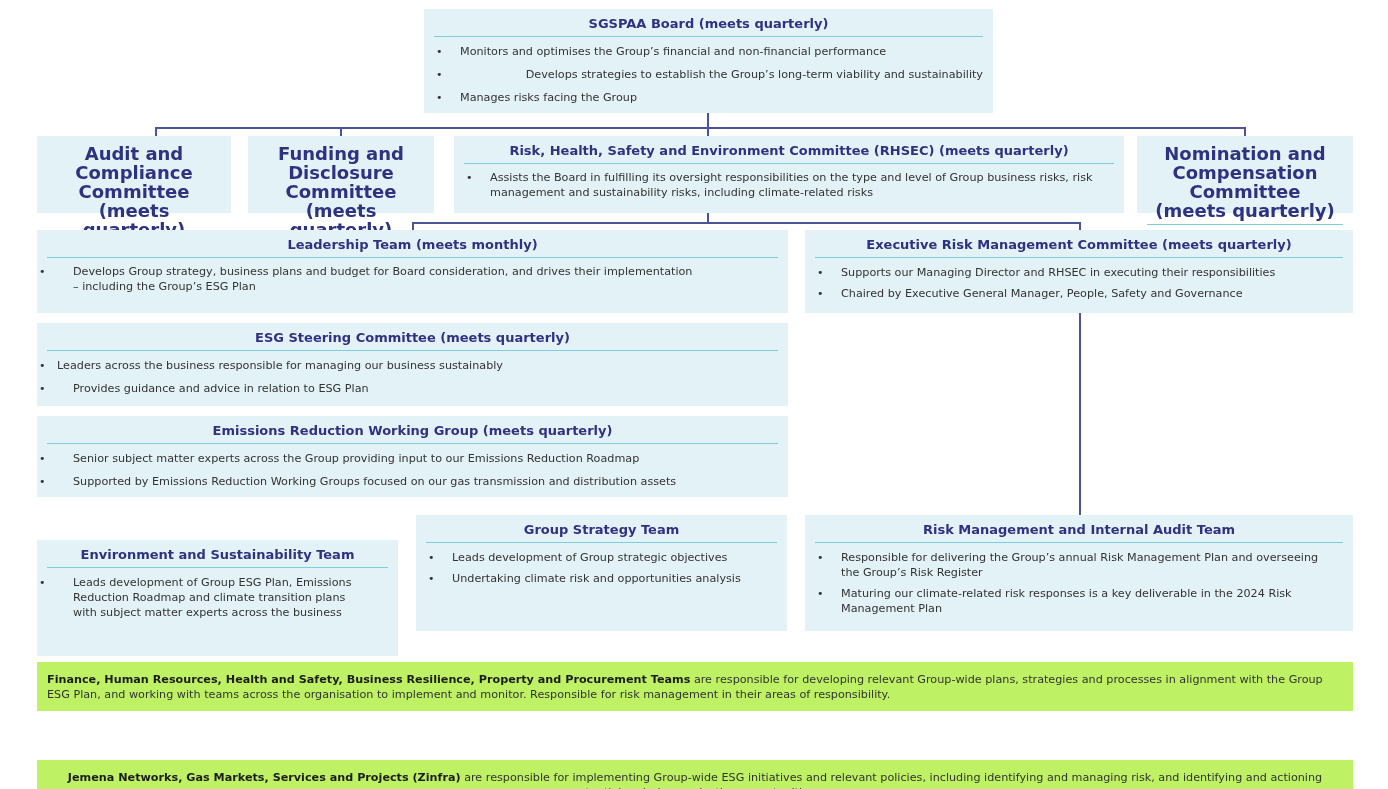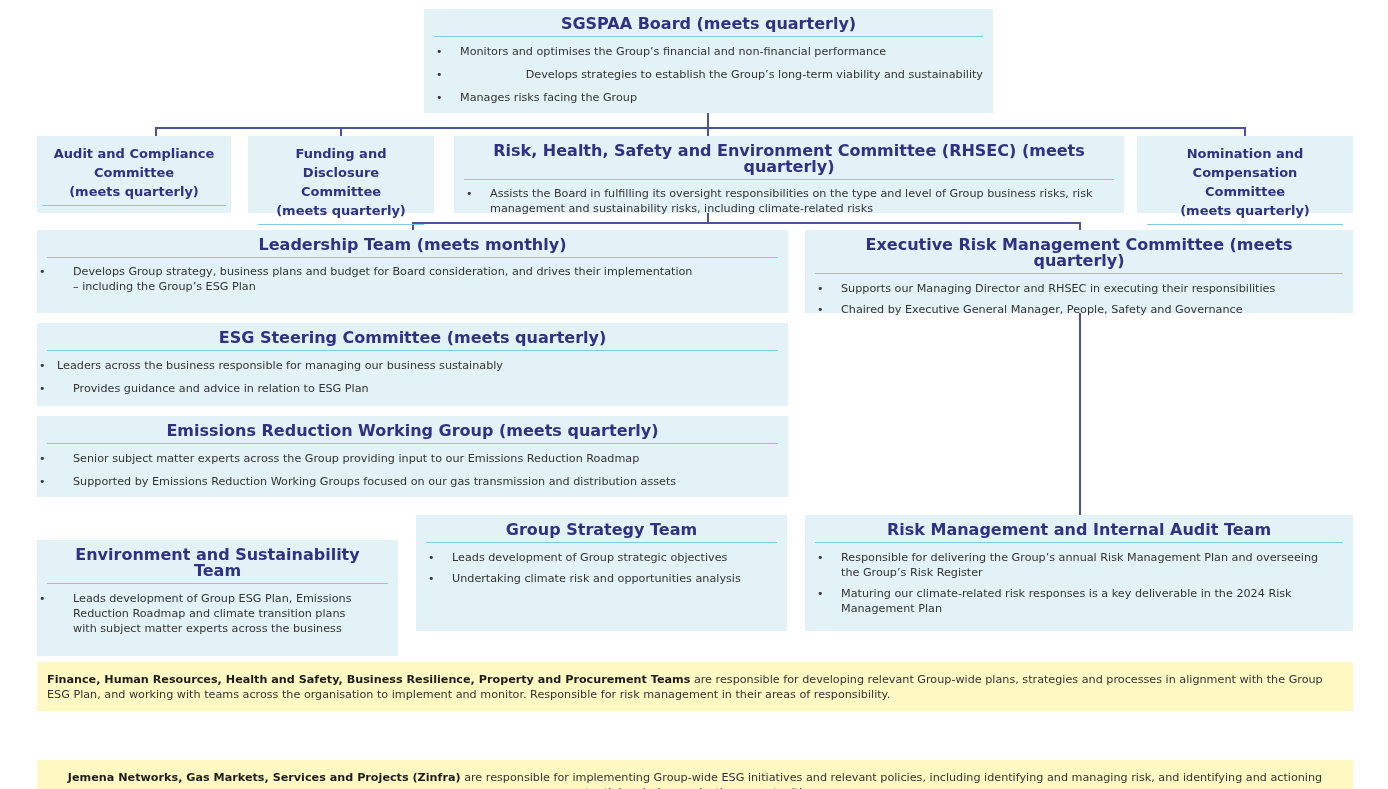--- a/index.html
+++ b/index.html
@@ -1,26 +1,26 @@
 <!DOCTYPE html>
 <html><head>
 <meta charset="utf-8">
 <style>
   html, body { margin:0; padding:0; background:#ffffff; }
   body { width:1388px; height:789px; position:relative; overflow:hidden;
          font-family:"DejaVu Sans", "Liberation Sans", sans-serif; color:#2b2b2b; }
   .box { position:absolute; background:#e3f2f7; box-sizing:border-box; }
-  .title { font-weight:bold; color:#2e3381; text-align:center; font-size:16px; line-height:16px;
+  .title { font-weight:bold; color:#2e3381; text-align:center; font-size:13px; line-height:16px;
            padding:7px 8px 4px; margin:0 10px; border-bottom:1.5px solid #7fcbe0; }
-  .title.multi { padding:8px 4px 4px; line-height:19px; font-size:13px; }
+  .title.multi { padding:8px 4px 4px; line-height:19px; font-size:18px; }
   ul { list-style:none; margin:0; padding:6px 10px 0 10px; }
   li { position:relative; padding-left:26px; font-size:11.2px; line-height:15px; margin-bottom:8px; color:#333; }
   li::before { content:"•"; position:absolute; left:2px; top:0; font-size:11px; color:#333; }
   .line { position:absolute; background:#4a5597; }
-  .banner { position:absolute; left:37px; width:1316px; background:#fef9c3; box-sizing:border-box;
+  .banner { position:absolute; left:37px; width:1316px; background:#bef264; box-sizing:border-box;
             padding:10px 10px; font-size:11.2px; line-height:15px; color:#333; }
   .banner b { color:#1d1d1d; }
 </style>
 </head>
 <body>
 
 <div class="line" style="left:707px;top:113px;width:1.5px;height:23px;"></div>
 <div class="line" style="left:155px;top:127px;width:1091px;height:1.5px;"></div>
 <div class="line" style="left:155px;top:127px;width:1.5px;height:9px;"></div>
 <div class="line" style="left:340px;top:127px;width:1.5px;height:9px;"></div>

